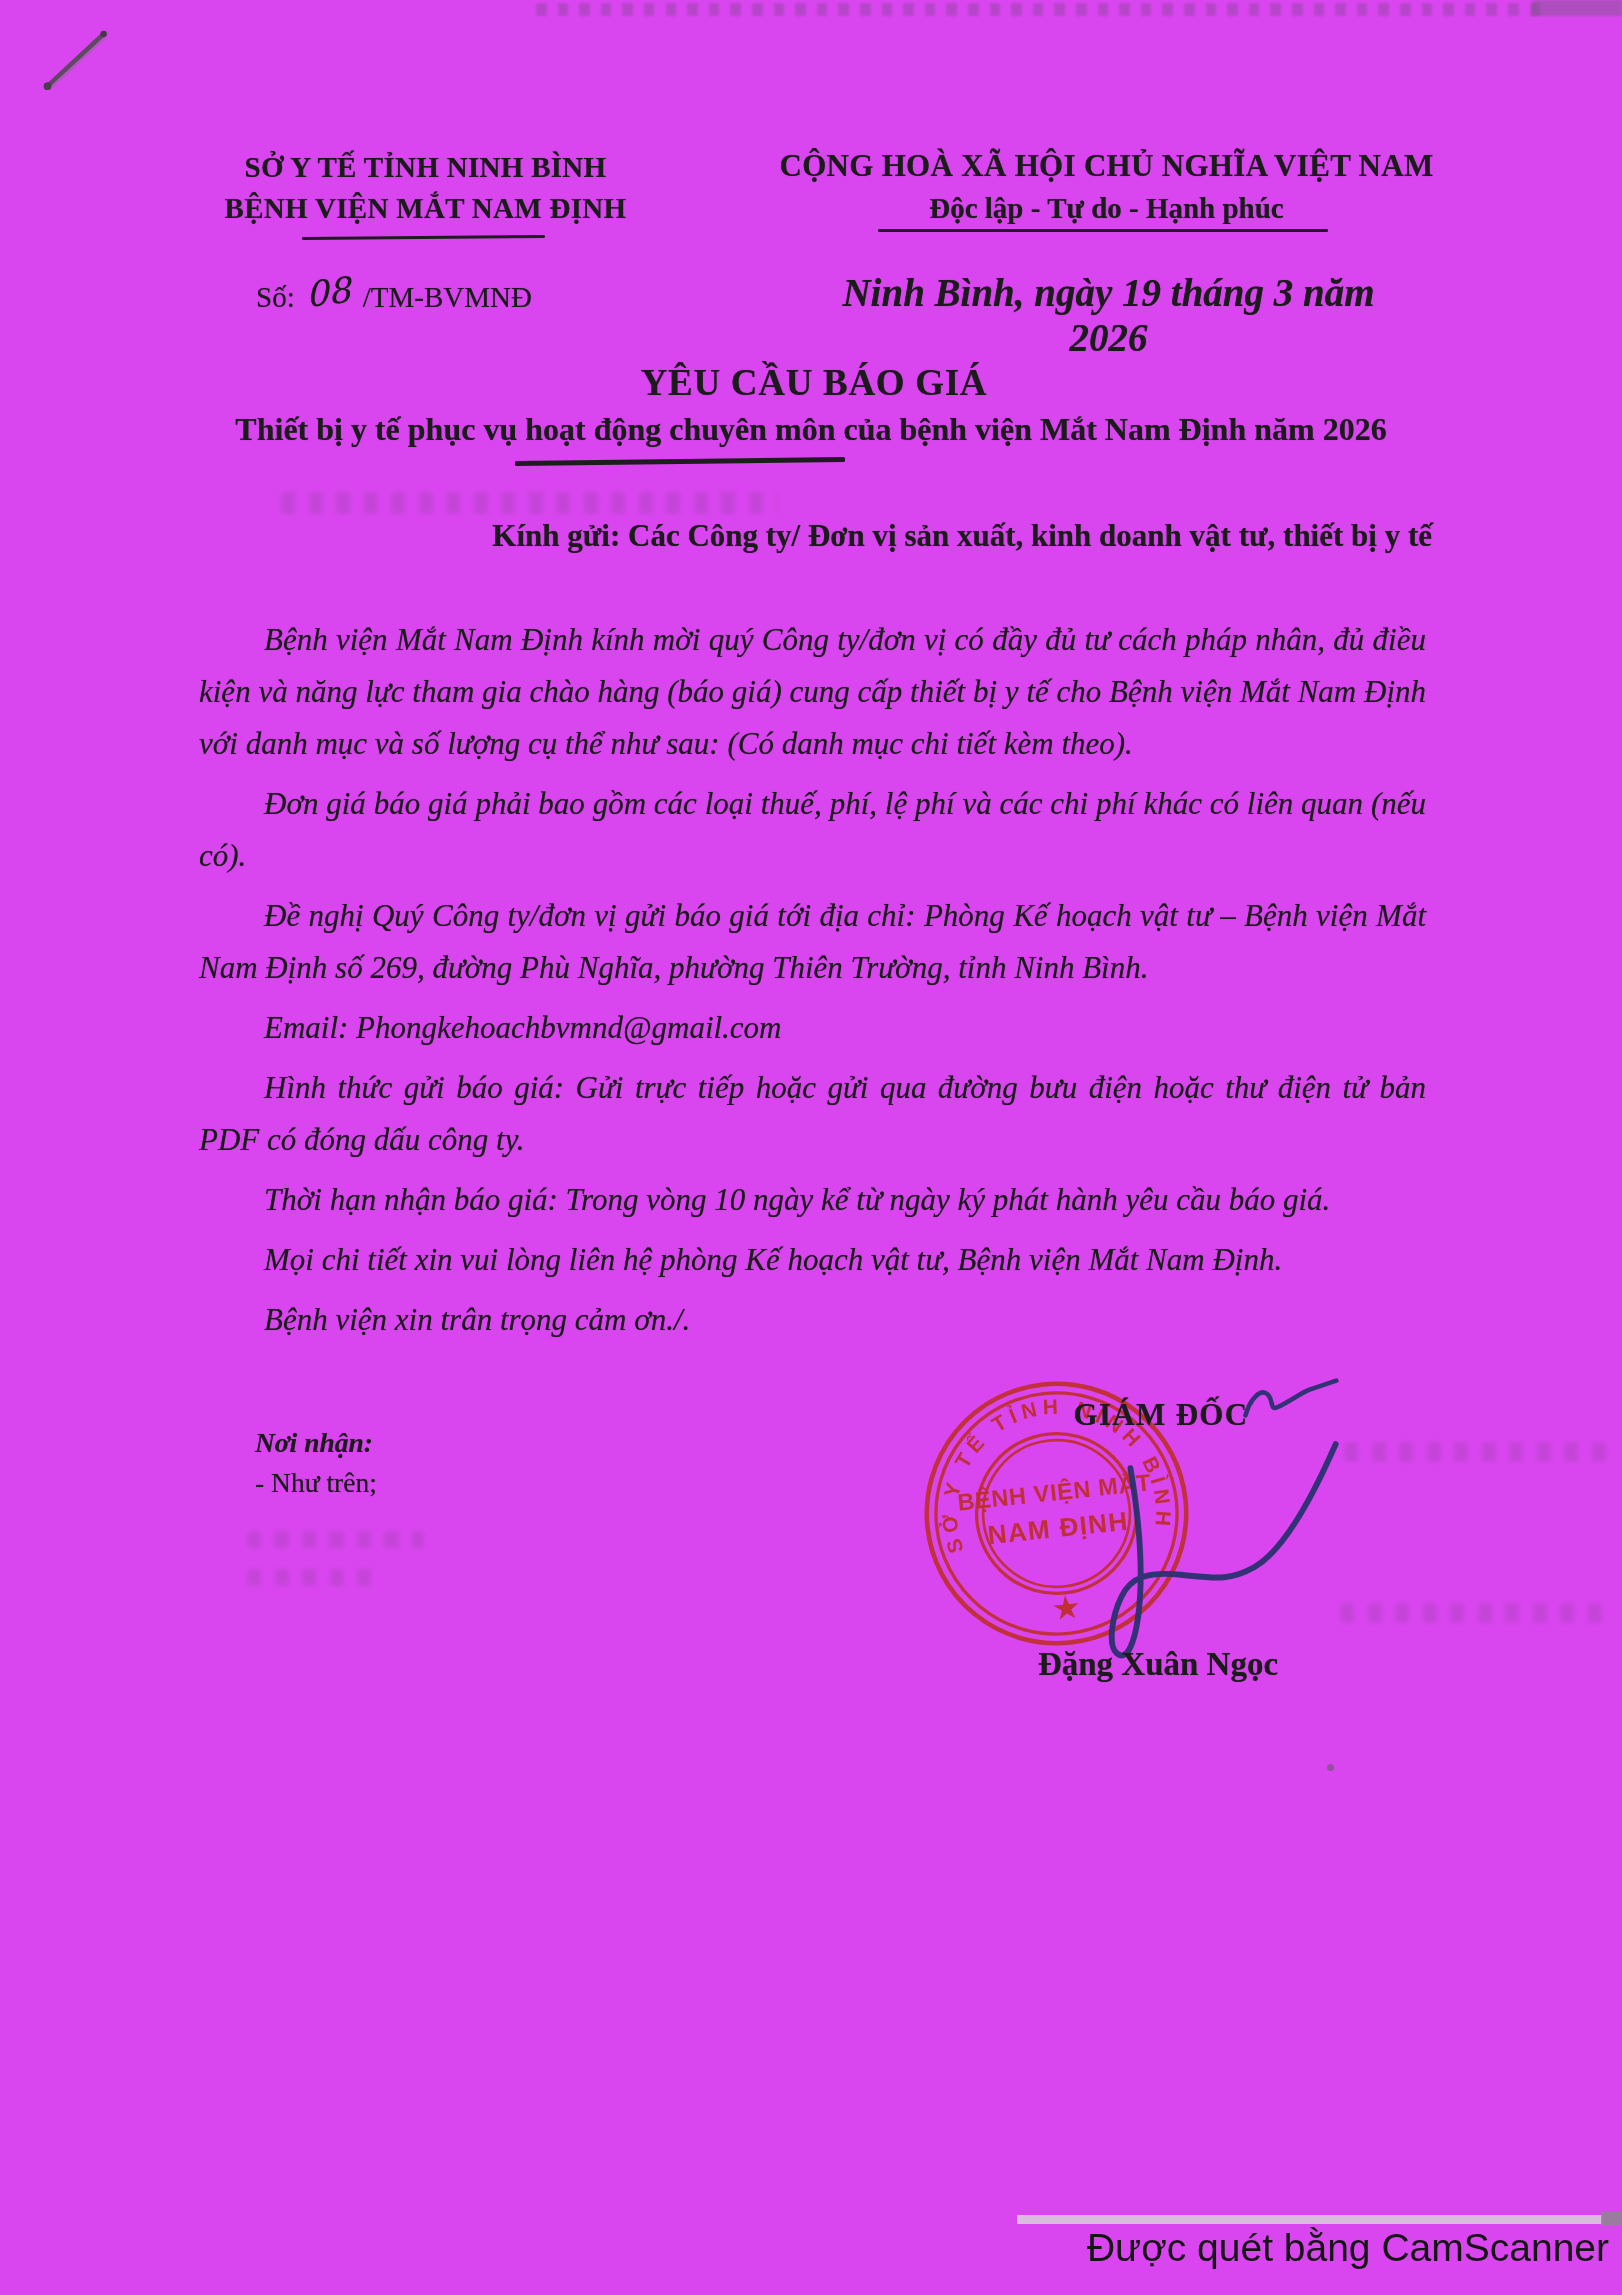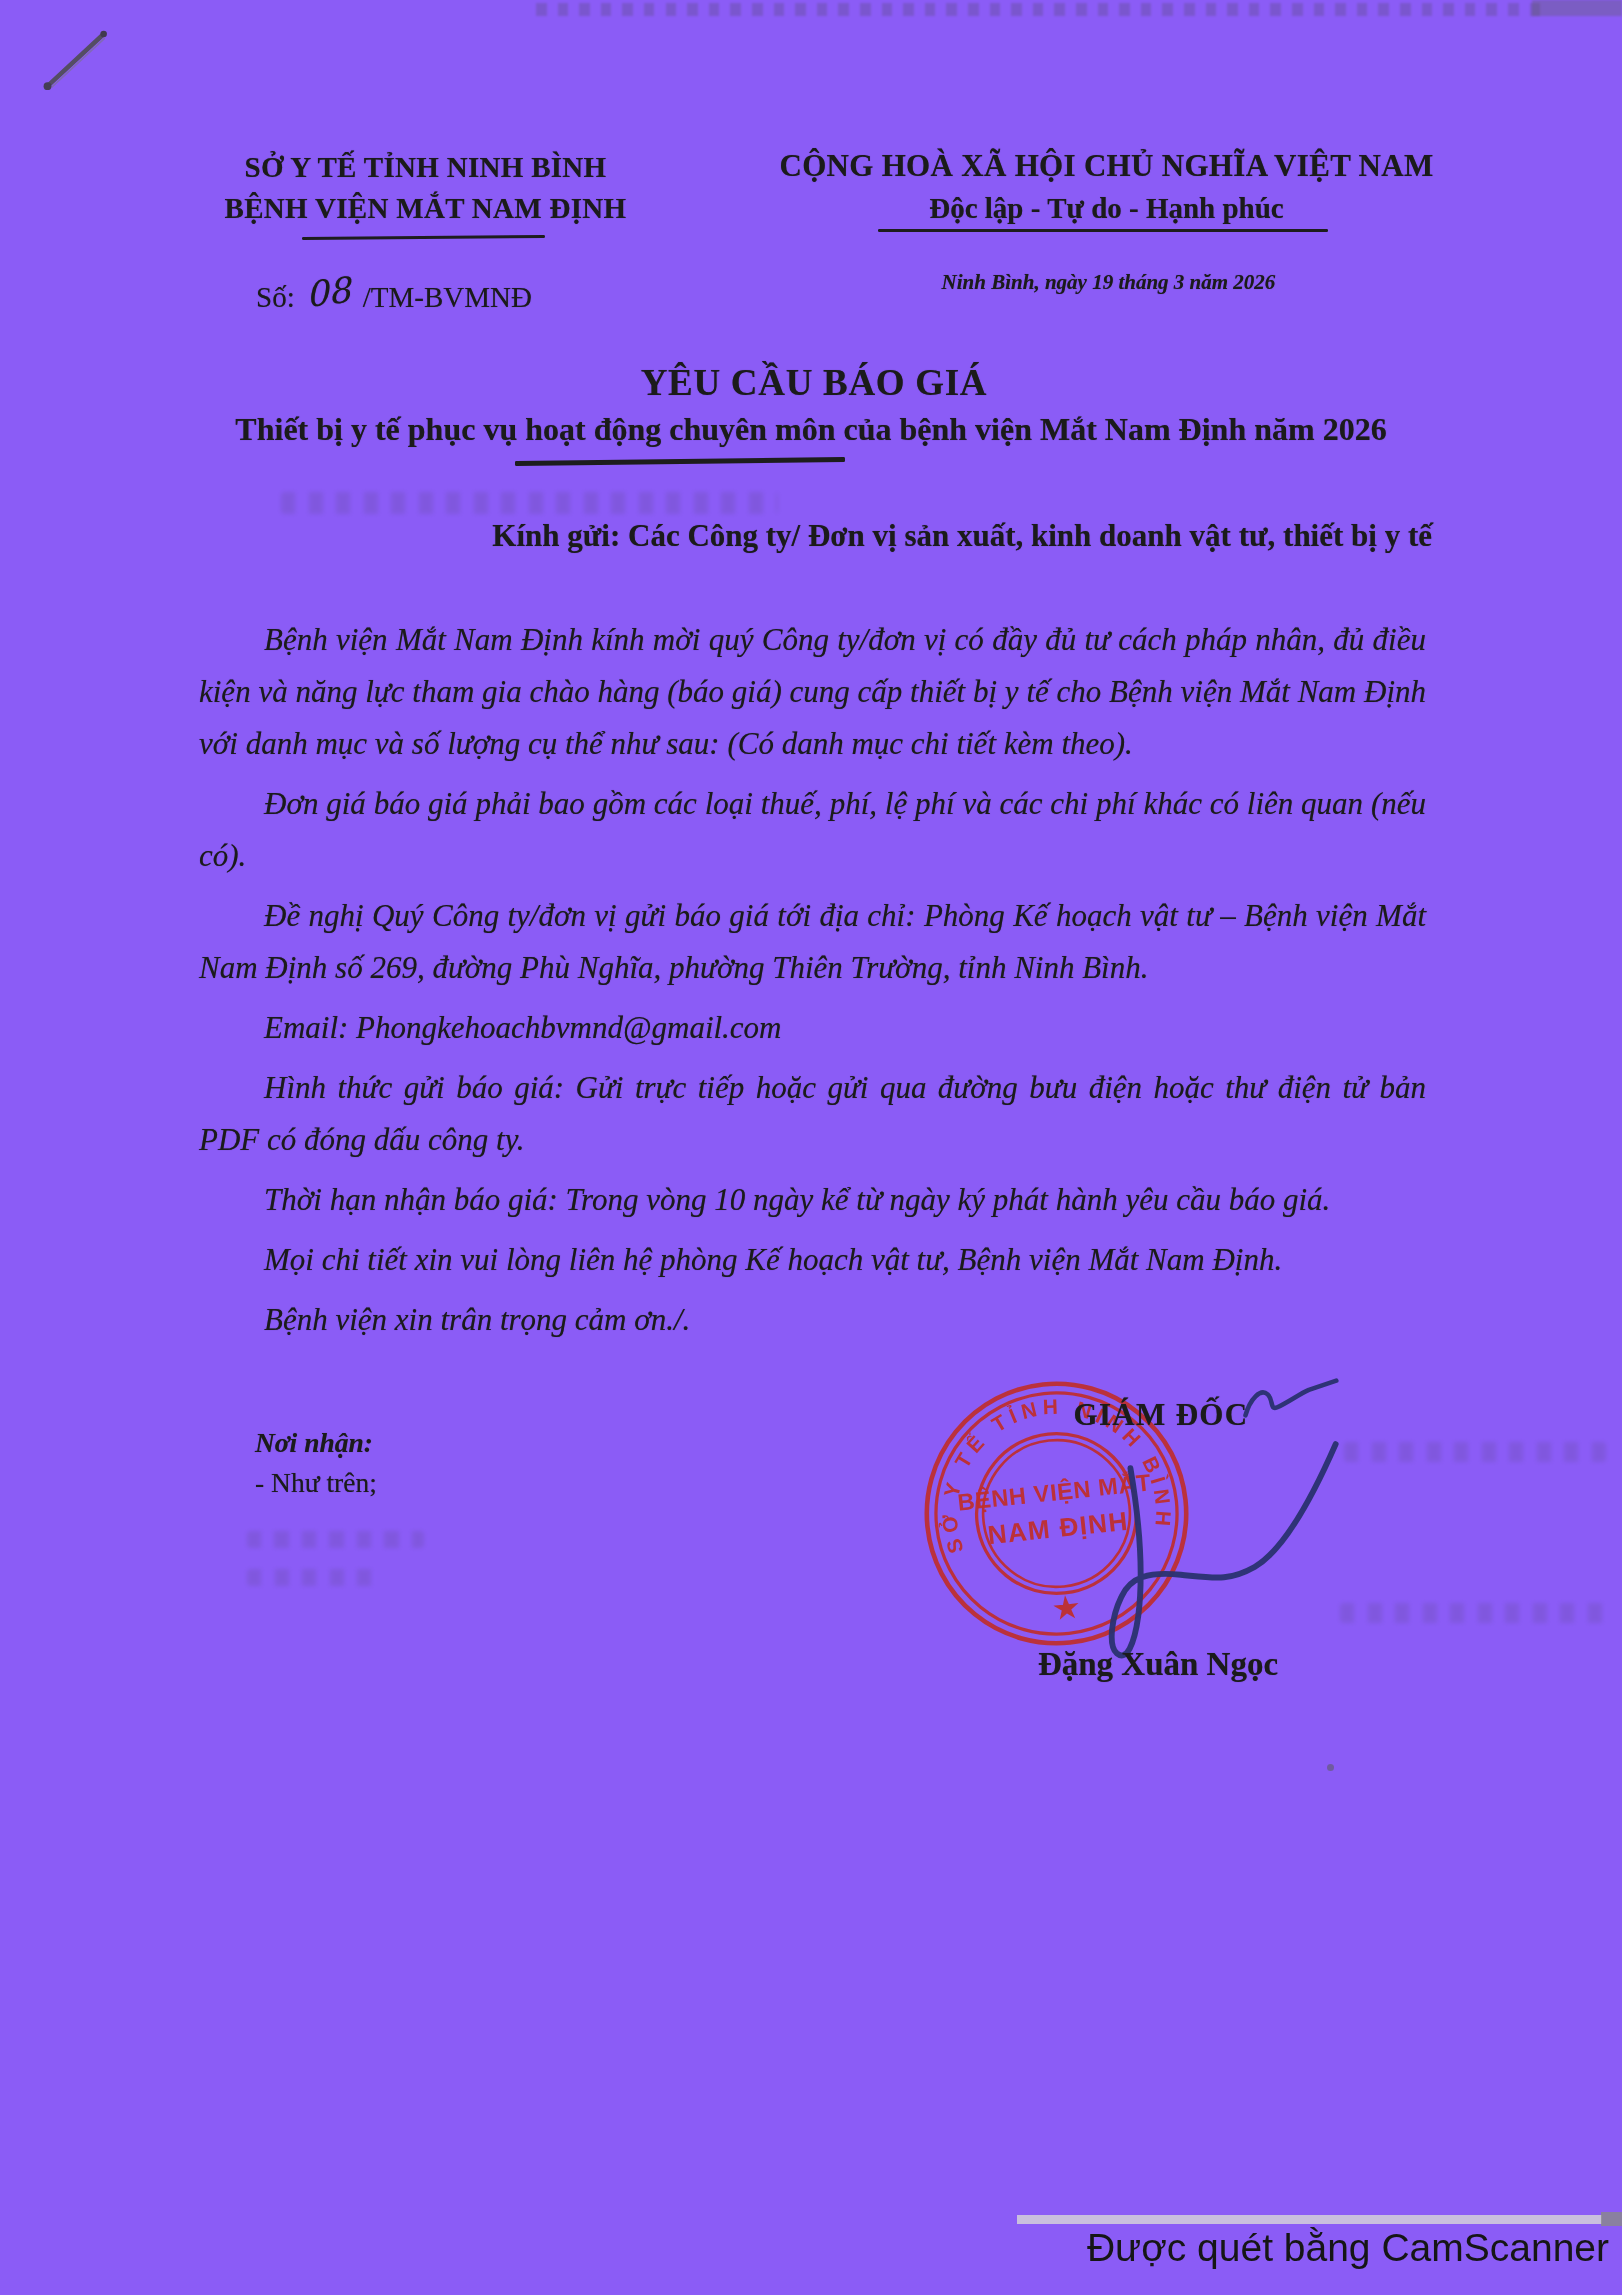--- a/index.html
+++ b/index.html
@@ -1,38 +1,38 @@
 <!DOCTYPE html>
 <html style="font-size:10.5px"><head>
 <meta charset="utf-8">
 <style>
   html,body{margin:0;padding:0;background:#e8e8e8;}
   .page{
     position:relative;width:1622px;height:2295px;margin:0 auto;
-    background:#8b5cf6;overflow:hidden;
+    background:#d946ef;overflow:hidden;
     font-family:"Liberation Serif",serif;color:#1b1b1b;
   }
   .abs{position:absolute;}
   .ink{text-shadow:0 0 0.8px rgba(25,25,25,.55);}
   .center{text-align:center;}
   .bold{font-weight:bold;}
   .italic{font-style:italic;}
   .rule{position:absolute;background:#1d1d1d;border-radius:1.3px;}
 
   
   .org-block{left:164px;top:147px;width:523px;font-size:29px;line-height:41px;letter-spacing:0.3px;}
   .nat-block{left:742px;top:144px;width:729px;line-height:43px;}
   .nat-line1{font-size:31px;letter-spacing:0.3px;}
   .nat-motto{font-size:29px;}
   .doc-number{left:256px;top:275px;width:458px;font-size:29px;}
   .doc-number .hand{
     display:inline-block;font-family:"DejaVu Serif",serif;font-style:italic;
     font-size:35px;transform:rotate(-7deg) skewX(-6deg);position:relative;top:-2.6px;margin:0 9.2px 0 14.4px;
   }
-  .dateline{left:811px;top:270px;width:595px;font-size:21px;}
+  .dateline{left:811px;top:270px;width:595px;font-size:39px;}
 
   
   .doc-title{left:196px;top:361px;width:1236px;font-size:37px;letter-spacing:0.7px;}
   .doc-subtitle{left:160px;top:411px;width:1302px;font-size:32px;}
   .salutation{left:196px;top:518px;width:1236px;font-size:31px;text-align:right;}
 
   
   .body-text{left:191px;top:606px;width:1243px;font-size:31px;line-height:52px;text-align:justify;}
   .body-text p{margin:8px;text-indent:65px;font-style:italic;}
 

